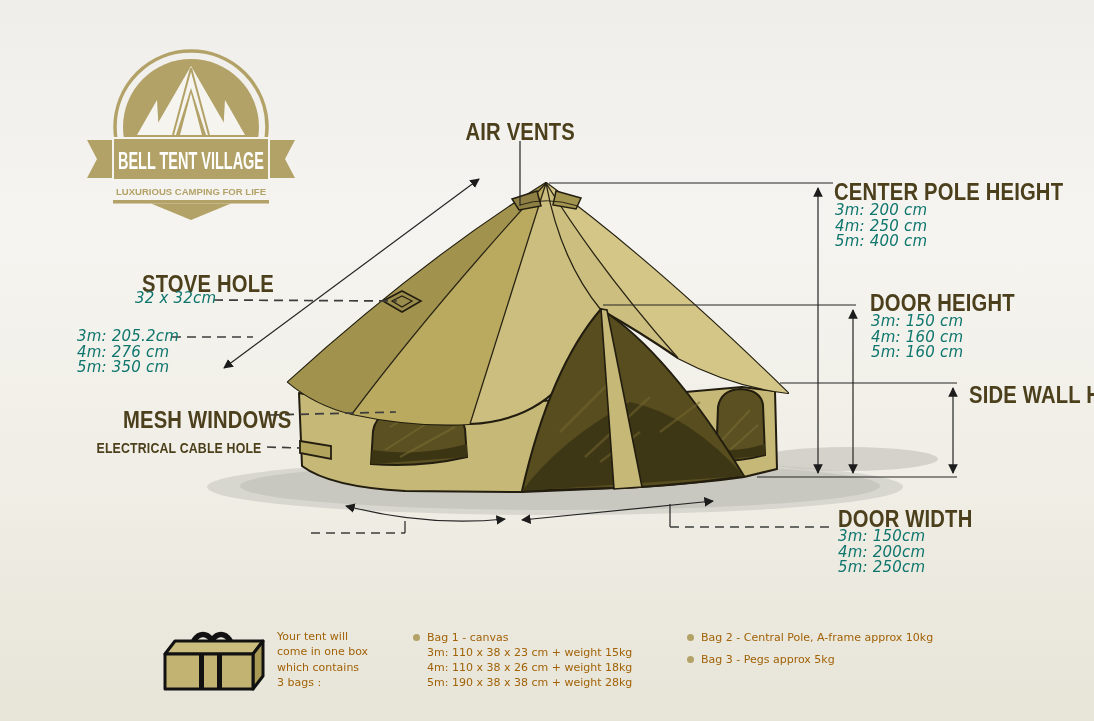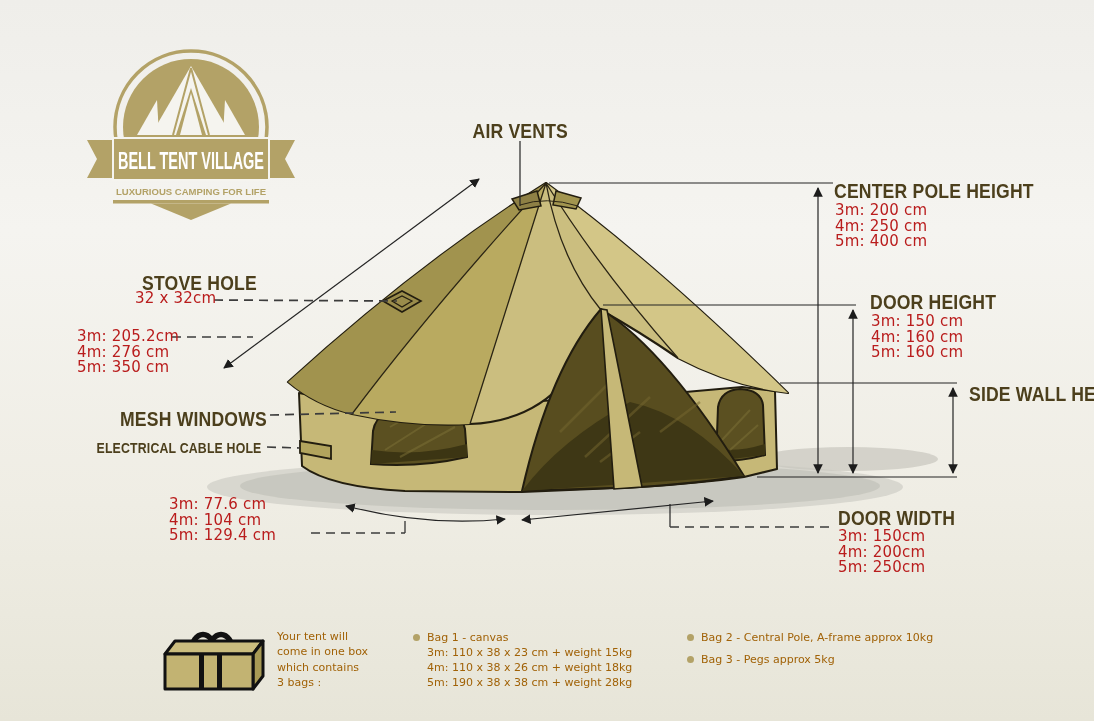--- a/index.html
+++ b/index.html
@@ -6,31 +6,31 @@
   html,body { width:1094px; height:721px; }
   body {
     font-family:"DejaVu Sans",sans-serif;
     background:linear-gradient(180deg,#efeeea 0%,#f5f4f0 32%,#efede4 70%,#e7e5d8 100%);
     position:relative; overflow:hidden;
   }
   #stage { position:absolute; inset:0; width:1094px; height:721px; }
   svg.scene { position:absolute; left:0; top:0; }
   .lbl-h {
     position:absolute; font-family:"Liberation Sans",sans-serif; font-weight:bold;
-    color:#4c3f1c; font-size:20px; white-space:nowrap; line-height:1;
+    color:#4c3f1c; font-size:23px; white-space:nowrap; line-height:1;
   }
   .lbl-h .cx { display:inline-block; transform:scaleX(.88); transform-origin:0 50%; letter-spacing:.2px; }
   .lbl-h.ctr { text-align:center; }
   .lbl-h.ctr .cx { transform-origin:50% 50%; }
   .lbl-h.rgt { text-align:right; }
   .lbl-h.rgt .cx { transform-origin:100% 50%; }
   .lbl-h.sm { font-size:14px; }
   .vals {
-    position:absolute; color:#b91c1c; font-size:15px; line-height:15.5px;
-    letter-spacing:.2px; white-space:nowrap;
+    position:absolute; color:#0f766e; font-size:15px; line-height:15.5px;
+    letter-spacing:.2px; white-space:nowrap;font-style:italic;
   }
   .vals span { display:block; }
   .note { position:absolute; color:#a16207; font-size:11px; line-height:15.4px; white-space:nowrap; }
   .bullet { position:absolute; width:7px; height:7px; border-radius:50%; background:#b3a267; }
   .bagline span { display:block; line-height:15px; }
 </style>
 </head>
 <body>
 
 <div id="stage">
@@ -192,25 +192,20 @@
   </div>
 
   <div class="lbl-h rgt" style="left:100px; top:409px; width:163px;">
     <span class="cx">MESH WINDOWS</span>
   </div>
 
   <div class="lbl-h rgt sm" style="left:40px; top:441px; width:221px;">
     <span class="cx">ELECTRICAL CABLE HOLE</span>
   </div>
 
-  <div class="vals" style="left:169px; top:497px;">
-    <span>3m: 77.6 cm</span>
-    <span>4m: 104 cm</span>
-    <span>5m: 129.4 cm</span>
-  </div>
 
   <div class="lbl-h" style="left:838px; top:508px;">
     <span class="cx">DOOR WIDTH</span>
   </div>
   <div class="vals" style="left:838px; top:529px;">
     <span>3m: 150cm</span>
     <span>4m: 200cm</span>
     <span>5m: 250cm</span>
   </div>
 

